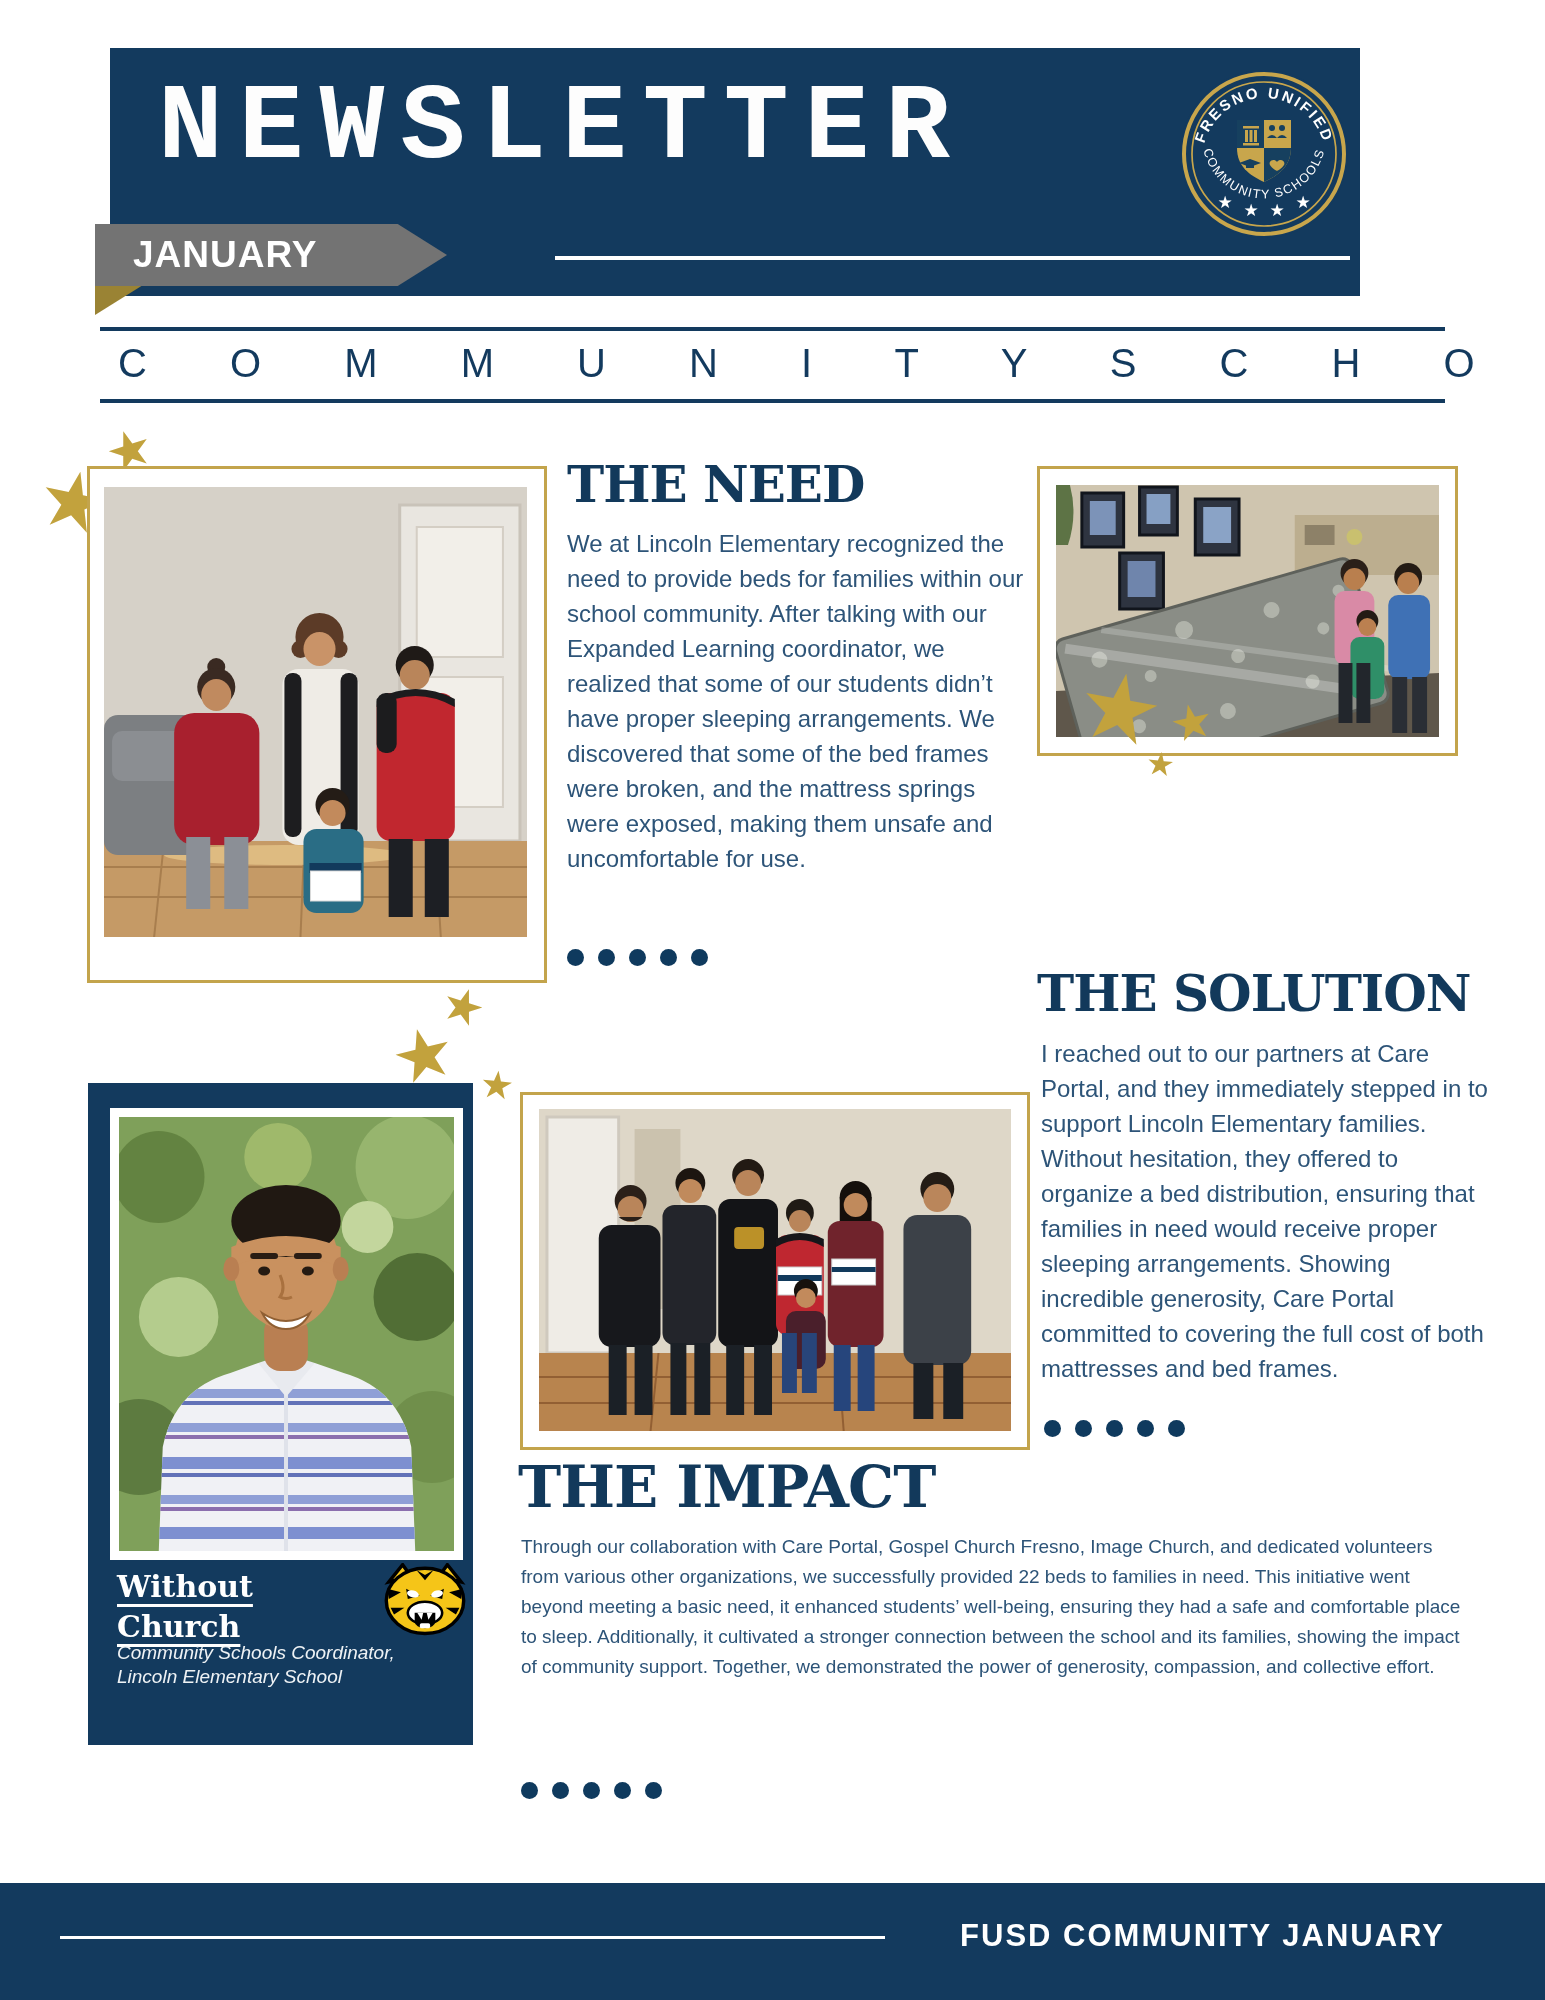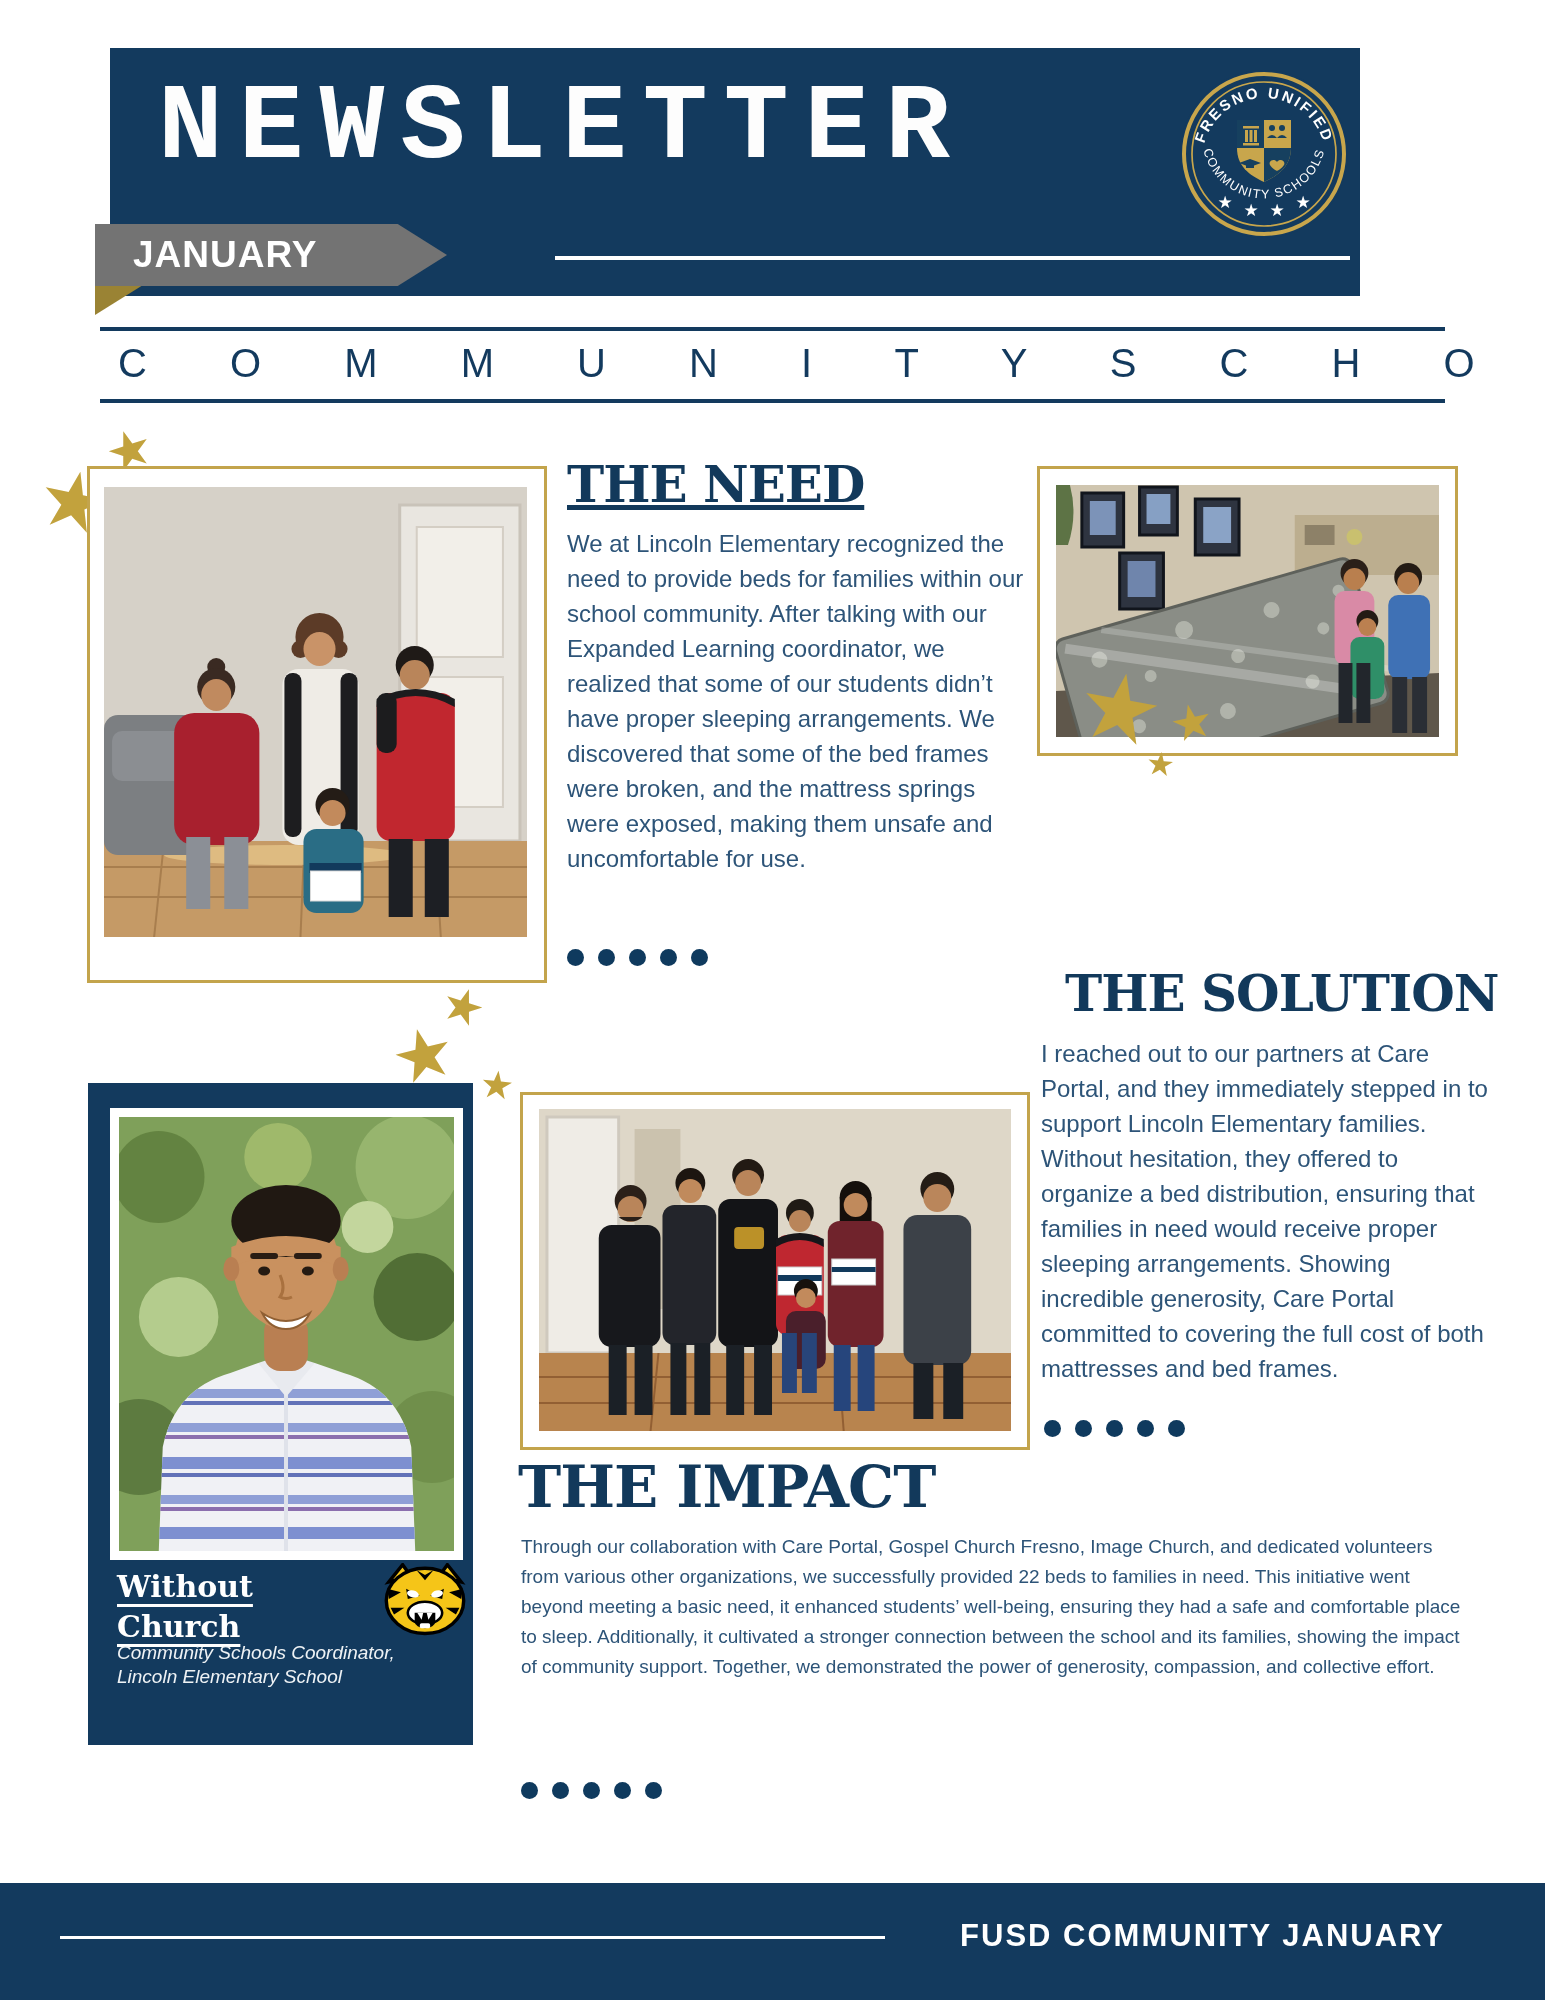--- a/index.html
+++ b/index.html
@@ -171,21 +171,21 @@
 
         <circle cx="228" cy="318" r="17" fill="#241c16"></circle>
         <ellipse cx="228" cy="326" rx="13" ry="13" fill="#c28a5c"></ellipse>
         <rect x="199" y="342" width="60" height="84" rx="13" fill="#2a6d85"></rect>
         <rect x="205" y="376" width="52" height="10" fill="#123a5c"></rect>
         <rect x="206" y="384" width="50" height="30" fill="#ffffff" stroke="#d9d9d9"></rect>
       </svg>
     </div>
   </div>
 
-  <div class="abs h-serif" style="left:567px;top:460px;font-size:50px;text-decoration:underline;">THE NEED</div>
+  <div class="abs h-serif" style="left:567px;top:460px;font-size:50px;">THE NEED</div>
   <div class="abs body-text" style="left:567px;top:526px;width:458px;">We at Lincoln Elementary recognized the need to provide beds for families within our school community. After talking with our Expanded Learning coordinator, we realized that some of our students didn’t have proper sleeping arrangements. We discovered that some of the bed frames were broken, and the mattress springs were exposed, making them unsafe and uncomfortable for use.</div>
   <div class="abs dots" style="left:567px;top:949px;">
     <span></span><span></span><span></span><span></span><span></span>
   </div>
 
   <div class="abs gold-frame" style="left:1037px;top:466px;width:415px;height:284px;">
     <div class="photo" style="left:16px;top:16px;width:383px;height:252px;">
       <svg viewBox="0 0 385 252" preserveAspectRatio="none">
         <rect width="385" height="252" fill="#cfc5af"></rect>
         <path d="M0,206 L385,188 L385,252 L0,252 Z" fill="#5f574b"></path>
@@ -233,21 +233,21 @@
           <rect x="302" y="178" width="14" height="60" fill="#22262c"></rect>
         <rect x="338" y="192" width="15" height="56" fill="#2a2e35"></rect>
           <rect x="358" y="192" width="15" height="56" fill="#2a2e35"></rect>
       </svg>
     </div>
   </div>
   <span class="star" style="left:1078px;top:662px;font-size:94px;transform:rotate(10deg);">★</span>
   <span class="star" style="left:1170px;top:698px;font-size:48px;transform:rotate(-12deg);">★</span>
   <span class="star" style="left:1146px;top:748px;font-size:32px;transform:rotate(6deg);">★</span>
 
-  <div class="abs h-serif" style="left:1037px;top:969px;font-size:50px;margin-left:28px;">THE SOLUTION</div>
+  <div class="abs h-serif" style="left:1037px;top:969px;font-size:50px;">THE SOLUTION</div>
   <div class="abs body-text" style="left:1041px;top:1036px;width:452px;">I reached out to our partners at Care Portal, and they immediately stepped in to support Lincoln Elementary families. Without hesitation, they offered to organize a bed distribution, ensuring that families in need would receive proper sleeping arrangements. Showing incredible generosity, Care Portal committed to covering the full cost of both mattresses and bed frames.</div>
   <div class="abs dots" style="left:1044px;top:1420px;">
     <span></span><span></span><span></span><span></span><span></span>
   </div>
 
   <span class="star" style="left:442px;top:982px;font-size:48px;transform:rotate(18deg);">★</span>
   <span class="star" style="left:392px;top:1020px;font-size:70px;transform:rotate(-14deg);">★</span>
   <span class="star" style="left:480px;top:1066px;font-size:38px;transform:rotate(6deg);">★</span>
 
   <div class="abs gold-frame" style="left:520px;top:1092px;width:504px;height:352px;">

